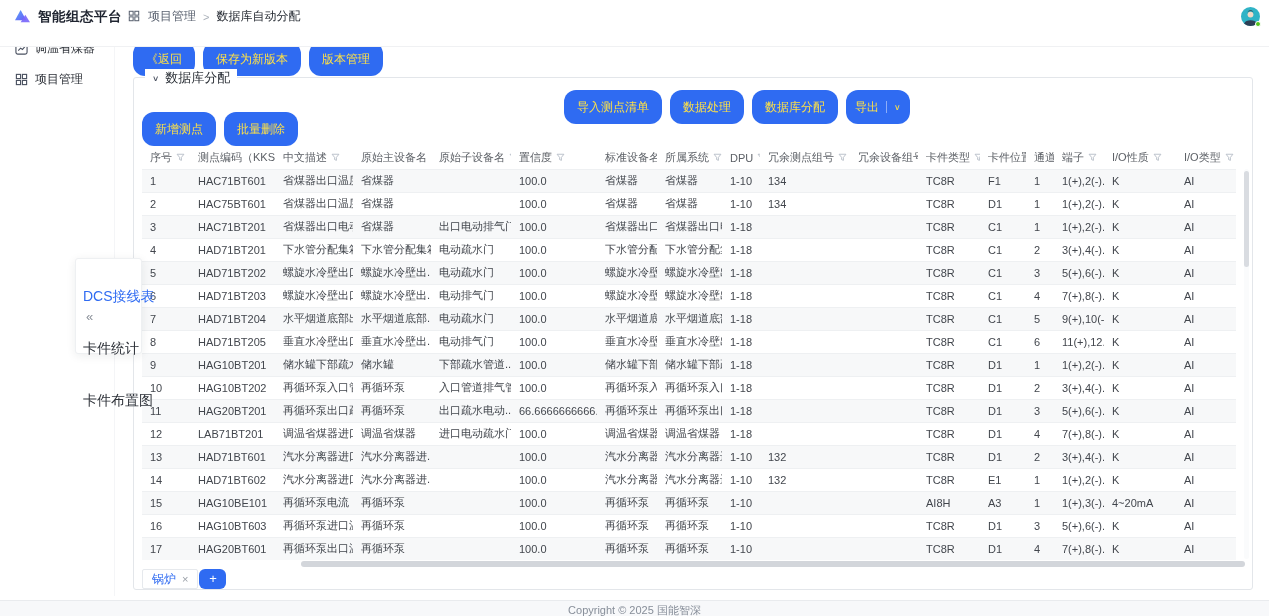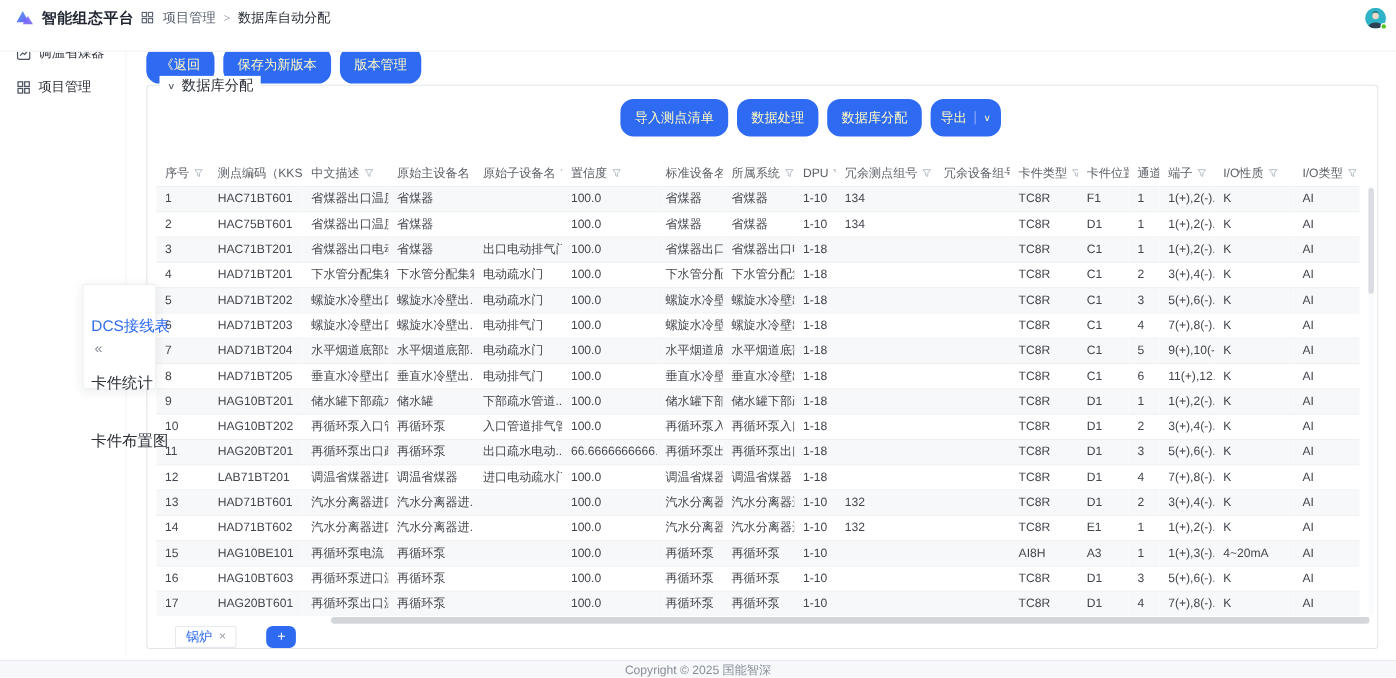--- a/index.html
+++ b/index.html
@@ -23,21 +23,21 @@
   
   .sidebar { position:absolute; left:0; top:33px; width:115px; bottom:20px; background:#fff;
     border-right:1px solid #f4f5f7; z-index:5; }
   .side-item { display:flex; align-items:center; gap:7px; padding:7px 4px 7px 15px; font-size:12px;
     color:#2d3138; cursor:pointer; }
   .s-icon { display:inline-flex; width:13px; height:13px; }
 
   
   .main { position:absolute; left:115px; top:33px; right:0; bottom:20px; background:#fff; }
   .action-row { position:absolute; left:18px; top:9px; display:flex; gap:8px; }
-  .btn { background:#2f6bf2; color:#fef9c3; font-size:12px; border:none; border-radius:12px;
+  .btn { background:#2f6bf2; color:#fde047; font-size:12px; border:none; border-radius:12px;
     height:34px; padding:0 13px; line-height:21px; cursor:pointer; white-space:nowrap; }
 
   .card { position:absolute; left:18px; right:16px; top:44px; bottom:6px; border:1px solid #e3e6ea;
     border-radius:3px; background:#fff; }
   .card-legend { position:absolute; left:11px; top:-9px; background:#fff; padding:0 7px; display:flex;
     align-items:center; gap:6px; font-size:13px; color:#2a2f36; }
   .legend-caret { font-size:10px; color:#4a5160; transform:scaleY(.8); }
 
   .toolbar-right { position:absolute; left:430px; top:12px; display:flex; gap:8px; }
   .toolbar-left { position:absolute; left:8px; top:34px; display:flex; gap:8px; }
@@ -59,21 +59,21 @@
   tbody tr.even { background:#fff; }
 
   .v-scroll-track { position:absolute; right:3px; top:91px; width:5px; height:390px; background:#fafbfc;
     border-radius:3px; }
   .v-scroll-thumb { position:absolute; left:0; top:2px; width:5px; height:96px; background:#d9dce1;
     border-radius:3px; cursor:pointer; }
   .h-scroll-thumb { position:absolute; left:167px; top:483px; width:944px; height:6px; background:#d3d6db;
     border-radius:3px; cursor:pointer; }
 
   
-  .tabbar { position:absolute; left:8px; top:491px; display:flex; align-items:center; gap:27px;margin-left:17px; }
+  .tabbar { position:absolute; left:8px; top:491px; display:flex; align-items:center; gap:1px; }
   .sheet-tab { display:flex; align-items:center; gap:6px; height:20px; padding:0 9px; background:#fff;
     border:1px solid #e6e9ed; border-radius:2px; cursor:pointer; }
   .sheet-tab-label { font-size:12px; color:#2f6bf2; }
   .sheet-tab-close { font-size:11px; color:#9aa0a8; cursor:pointer; }
   .add-tab-btn { width:27px; height:20px; background:#2f6bf2; color:#fff; border:none; border-radius:6px;
     font-size:13px; line-height:18px; cursor:pointer; }
 
   
   .float-panel { position:absolute; left:75px; top:258px; width:67px; height:96px; background:#fff;
     border:1px solid #eef0f2; border-radius:3px; box-shadow:0 2px 10px rgba(31,35,41,.08); z-index:30; }
@@ -173,20 +173,24 @@
       <button class="btn">导入测点清单</button>
       <button class="btn">数据处理</button>
       <button class="btn">数据库分配</button>
       <button class="btn btn-split">
         <span>导出</span>
         <span class="split-div"></span>
         <span class="split-caret">∨</span>
       </button>
     </div>
 
+    <div class="toolbar-left">
+      <button class="btn">新增测点</button>
+      <button class="btn">批量删除</button>
+    </div>
 
     <div class="table-wrap">
       <table id="points-table">
           <colgroup>
             <col style="width: 48px;">
             <col style="width: 85px;">
             <col style="width: 78px;">
             <col style="width: 78px;">
             <col style="width: 80px;">
             <col style="width: 86px;">

